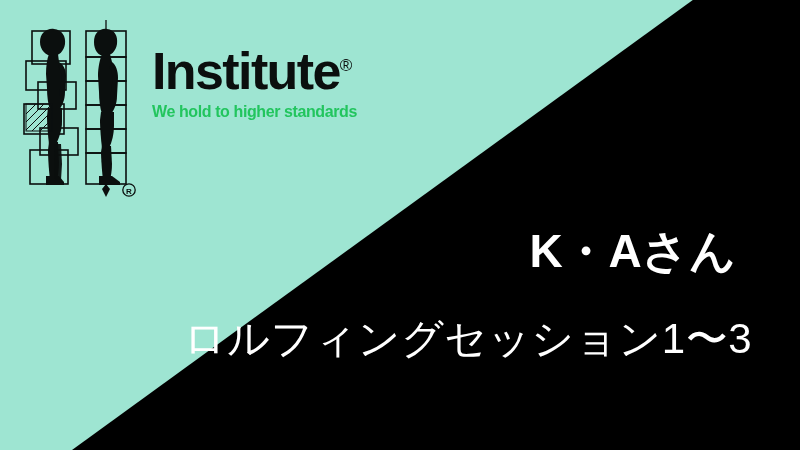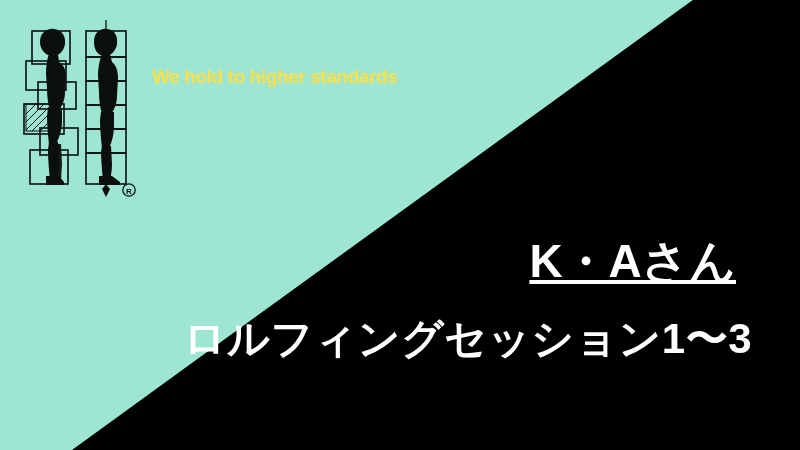--- a/index.html
+++ b/index.html
@@ -61,48 +61,47 @@
   .wordmark-line.second {
     margin-top: 2px;
   }
   .reg-sup {
     font-size: 17px;
     vertical-align: super;
     letter-spacing: 0;
     font-weight: 500;
   }
   .tagline {
-    margin-top: 22px;
-    color: #fde047;
+    margin-top: 6px;
+    color: #22c55e;
     font-weight: 600;
-    font-size: 19px;
+    font-size: 16px;
     letter-spacing: -0.4px;
     white-space: nowrap;
   }
 
   
   .caption-name {
     position: absolute;
     right: 64px;
-    top: 238px;
+    top: 228px;
     color: #ffffff;
     font-size: 46px;
     font-weight: 700;
     letter-spacing: 0px;
     line-height: 1;
     white-space: nowrap;
-    text-decoration: underline;
   }
   .caption-session {
     position: absolute;
     right: 48px;
     top: 318px;
     color: #ffffff;
     font-size: 42px;
-    font-weight: 700;
+    font-weight: 400;
     letter-spacing: 0.5px;
     line-height: 1;
     white-space: nowrap;
   }
 </style>
 </head>
 <body>
 
 <div id="stage">
 
@@ -171,20 +170,23 @@
         <path d="M83 94 L96 94 L96 108 C96 116, 94 124, 91 130 L84 130 C83 122, 82 110, 82 102 Z"></path>
         <path d="M84 128 L93 128 L94 146 C94 152, 93 158, 92 162 L85 162 C84 154, 83 140, 83 134 Z"></path>
         <path d="M81 158 L94 158 L102 164 L102 167 L81 167 Z"></path>
       </g>
 
       <circle cx="111" cy="172" r="6.2" fill="none" stroke="#0b0f0e" stroke-width="1.3"></circle>
       <text x="111" y="175.6" font-family="Liberation Sans, sans-serif" font-size="8" font-weight="700" fill="#0b0f0e" text-anchor="middle">R</text>
     </svg>
 
     <div class="logo-words">
+      <div class="wordmark-line second">
+        <span>Institute</span><span class="reg-sup">®</span>
+      </div>
       <div class="tagline">We hold to higher standards</div>
     </div>
   </div>
 
   <div class="caption-name">K・Aさん</div>
 
   <div class="caption-session">ロルフィングセッション1〜3</div>
 
 </div>
 

